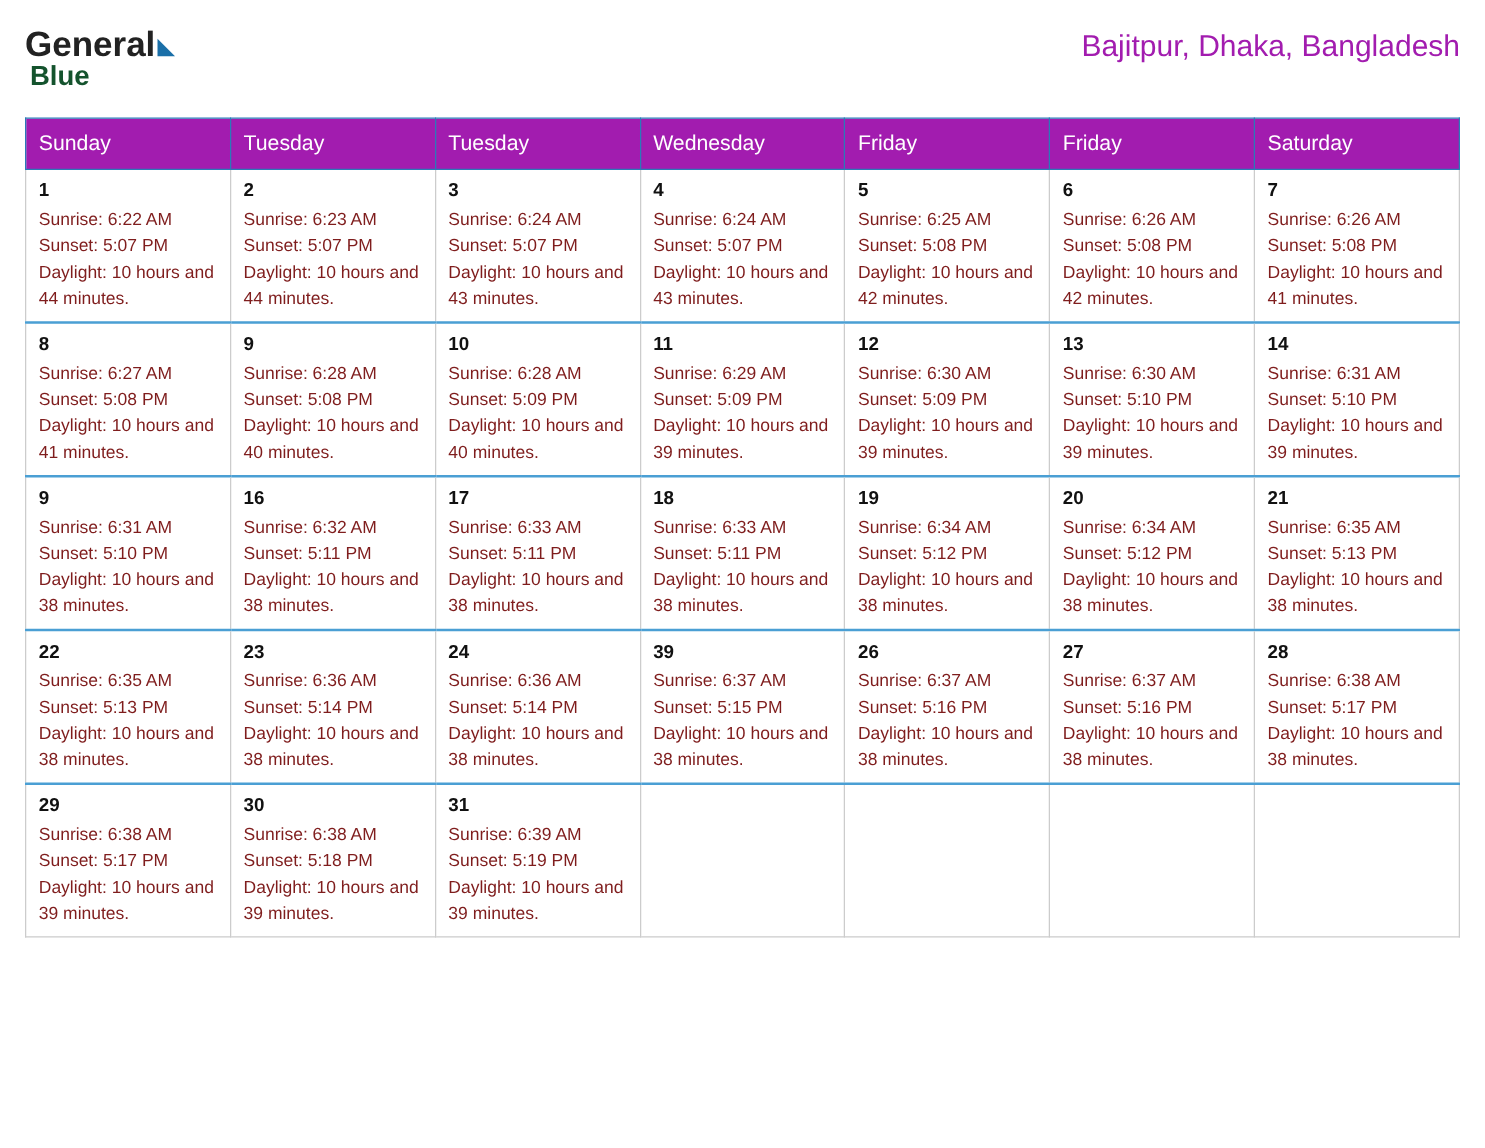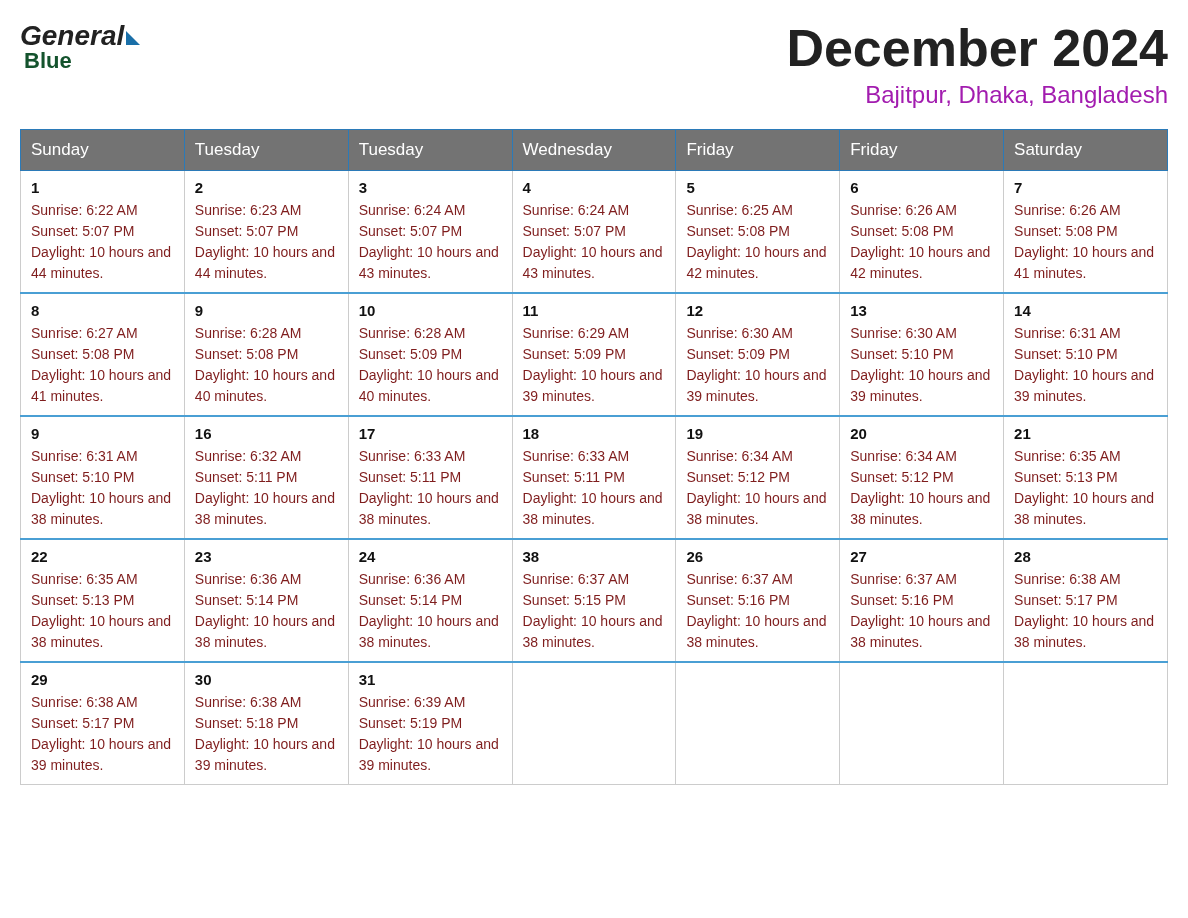--- a/index.html
+++ b/index.html
@@ -20,21 +20,20 @@
       display: flex;
       flex-direction: column;
       align-items: flex-start;
     }
     .logo-text {
       display: flex;
       align-items: center;
       font-size: 28px;
       font-weight: bold;
       color: #222;
-      font-style: italic;
     }
     .logo-triangle {
       width: 0;
       height: 0;
       border-left: 14px solid #1a6fa8;
       border-top: 14px solid transparent;
       border-bottom: 0px solid transparent;
       margin-left: 2px;
       margin-top: 4px;
     }
@@ -58,21 +57,21 @@
       font-size: 24px;
       font-weight: normal;
       color: #a21caf;
       margin-top: 4px;
     }
     .calendar {
       width: 100%;
       border-collapse: collapse;
     }
     .calendar th {
-      background-color: #737373;
+      background-color: #a21caf;
       color: #fff;
       text-align: left;
       padding: 10px 10px;
       font-size: 17px;
       font-weight: normal;
       border: 1px solid #2b7ab8;
     }
     .calendar td {
       vertical-align: top;
       padding: 8px 10px;
@@ -107,21 +106,20 @@
 
 <div class="header">
   <div class="logo">
     <div class="logo-text">
       <span>General</span>
       <span class="logo-triangle"></span>
     </div>
     <span class="logo-sub">Blue</span>
   </div>
   <div class="title-block">
-    <h1>December 2024</h1>
     <h2>Bajitpur, Dhaka, Bangladesh</h2>
   </div>
 </div>
 
 <table class="calendar">
   <thead>
     <tr>
     <th>Sunday</th>
         <th>Tuesday</th>
         <th>Tuesday</th>
@@ -180,21 +178,21 @@
         <td><span class="day-num">21</span>
 <span class="day-info">Sunrise: 6:35 AM<br>Sunset: 5:13 PM<br>Daylight: 10 hours and 38 minutes.</span></td>
       </tr>
       <tr>
         <td><span class="day-num">22</span>
 <span class="day-info">Sunrise: 6:35 AM<br>Sunset: 5:13 PM<br>Daylight: 10 hours and 38 minutes.</span></td>
         <td><span class="day-num">23</span>
 <span class="day-info">Sunrise: 6:36 AM<br>Sunset: 5:14 PM<br>Daylight: 10 hours and 38 minutes.</span></td>
         <td><span class="day-num">24</span>
 <span class="day-info">Sunrise: 6:36 AM<br>Sunset: 5:14 PM<br>Daylight: 10 hours and 38 minutes.</span></td>
-        <td><span class="day-num">38</span>
+        <td><span class="day-num">39</span>
 <span class="day-info">Sunrise: 6:37 AM<br>Sunset: 5:15 PM<br>Daylight: 10 hours and 38 minutes.</span></td>
         <td><span class="day-num">26</span>
 <span class="day-info">Sunrise: 6:37 AM<br>Sunset: 5:16 PM<br>Daylight: 10 hours and 38 minutes.</span></td>
         <td><span class="day-num">27</span>
 <span class="day-info">Sunrise: 6:37 AM<br>Sunset: 5:16 PM<br>Daylight: 10 hours and 38 minutes.</span></td>
         <td><span class="day-num">28</span>
 <span class="day-info">Sunrise: 6:38 AM<br>Sunset: 5:17 PM<br>Daylight: 10 hours and 38 minutes.</span></td>
       </tr>
       <tr>
         <td><span class="day-num">29</span>

